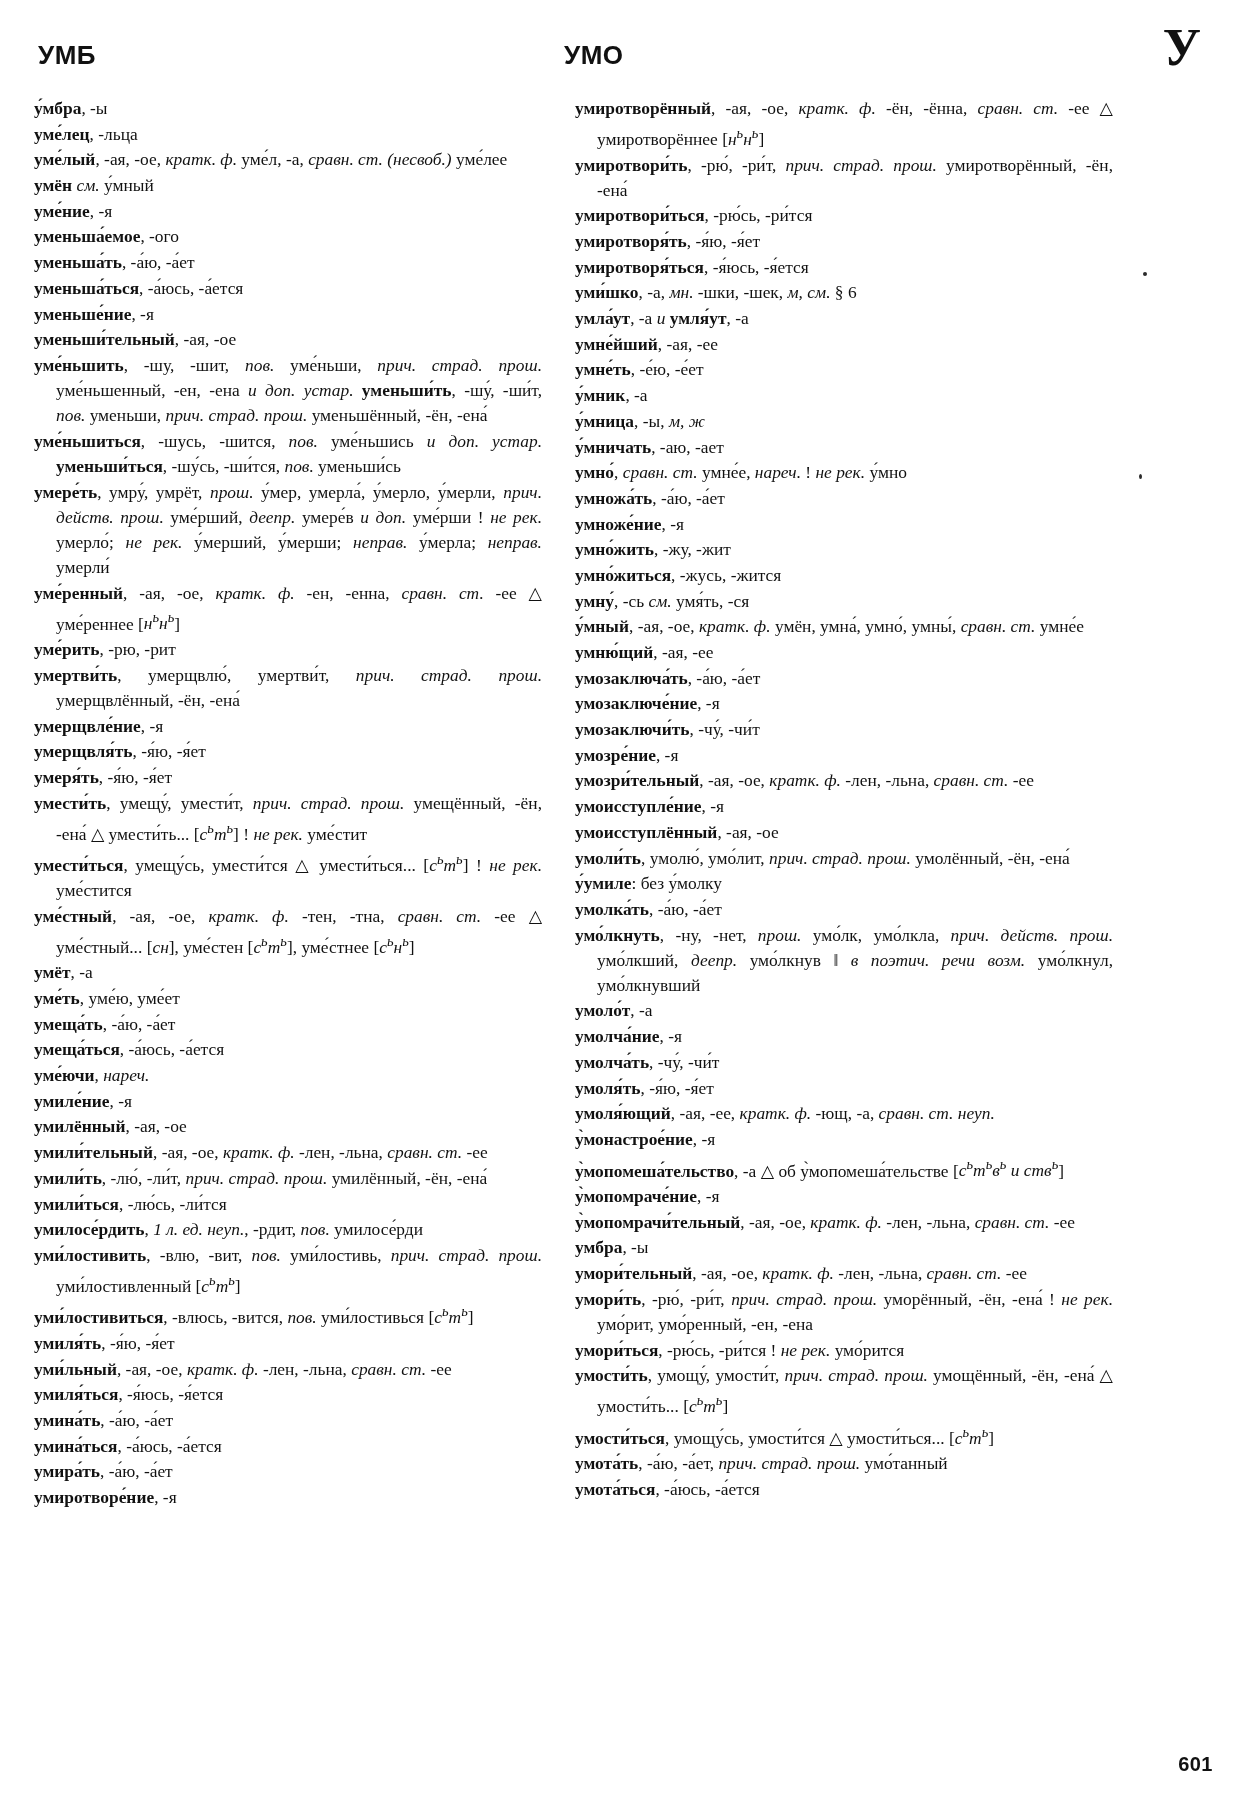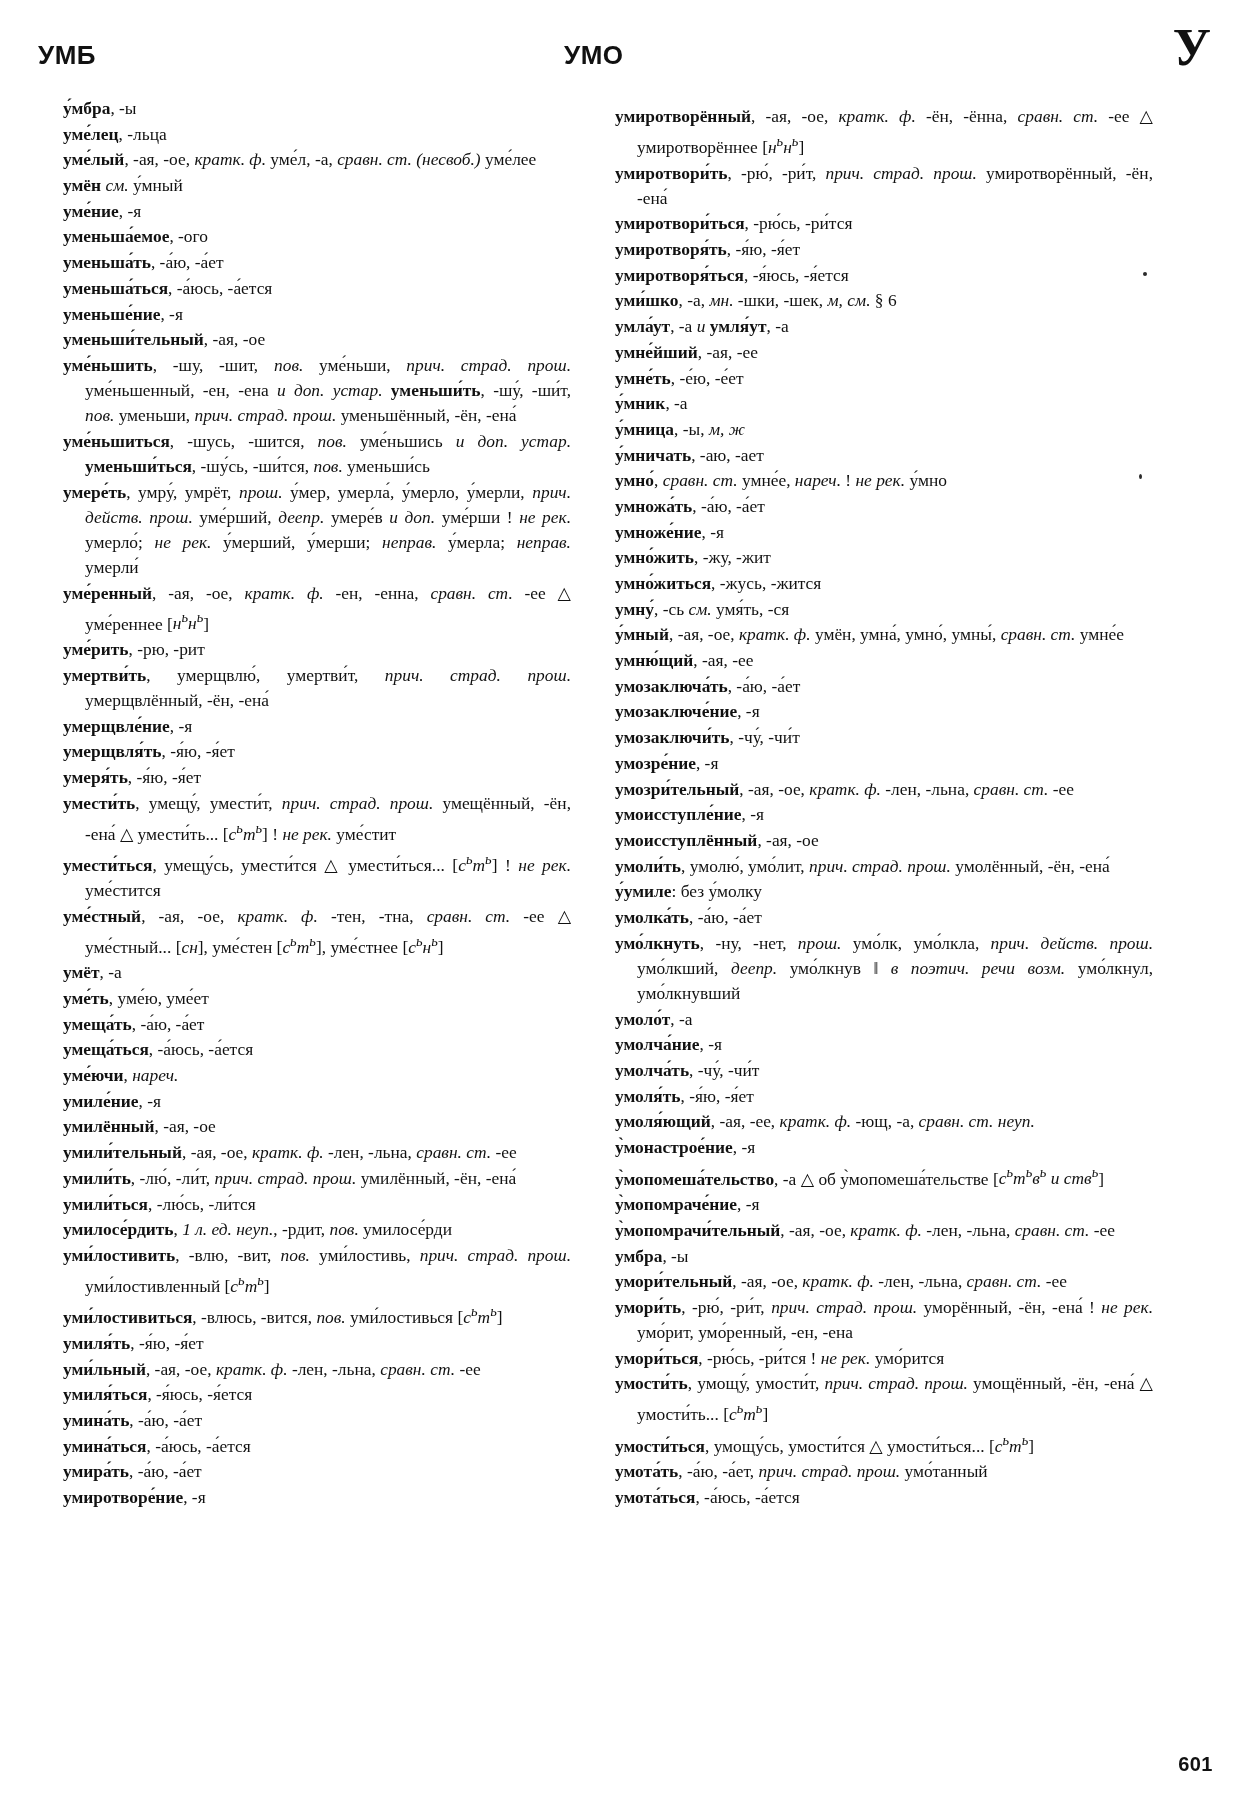--- a/index.html
+++ b/index.html
@@ -13,21 +13,21 @@
     font-family: "Liberation Serif", "DejaVu Serif", serif;
     color: #111111;
     position: relative;
     overflow: hidden;
   }
   .page {
     position: relative;
     width: 1253px;
     height: 1800px;
     box-sizing: border-box;
-    padding: 26px 30px 20px 34px;
+    padding: 26px 40px 20px 34px;
   }
 
   
   .runhead {
     position: relative;
     height: 62px;
   }
   .runhead-left {
     position: absolute;
     left: 4px;
@@ -52,24 +52,23 @@
     top: -4px;
     font-family: "Liberation Serif", "DejaVu Serif", serif;
     font-weight: bold;
     font-size: 52px;
     line-height: 1;
   }
 
   
   .columns {
     display: flex;
-    gap: 44px;
-    align-items: flex-end;
+    gap: 33px;
+    align-items: flex-start;
     margin-top: 8px;
-    margin-left: 29px;
   }
   .col {
     width: 508px;
     flex: 0 0 508px;
   }
   .col-right { width: 538px; flex: 0 0 538px; }
 
   .entry {
     font-size: 17.4px;
     line-height: 25.1px;

